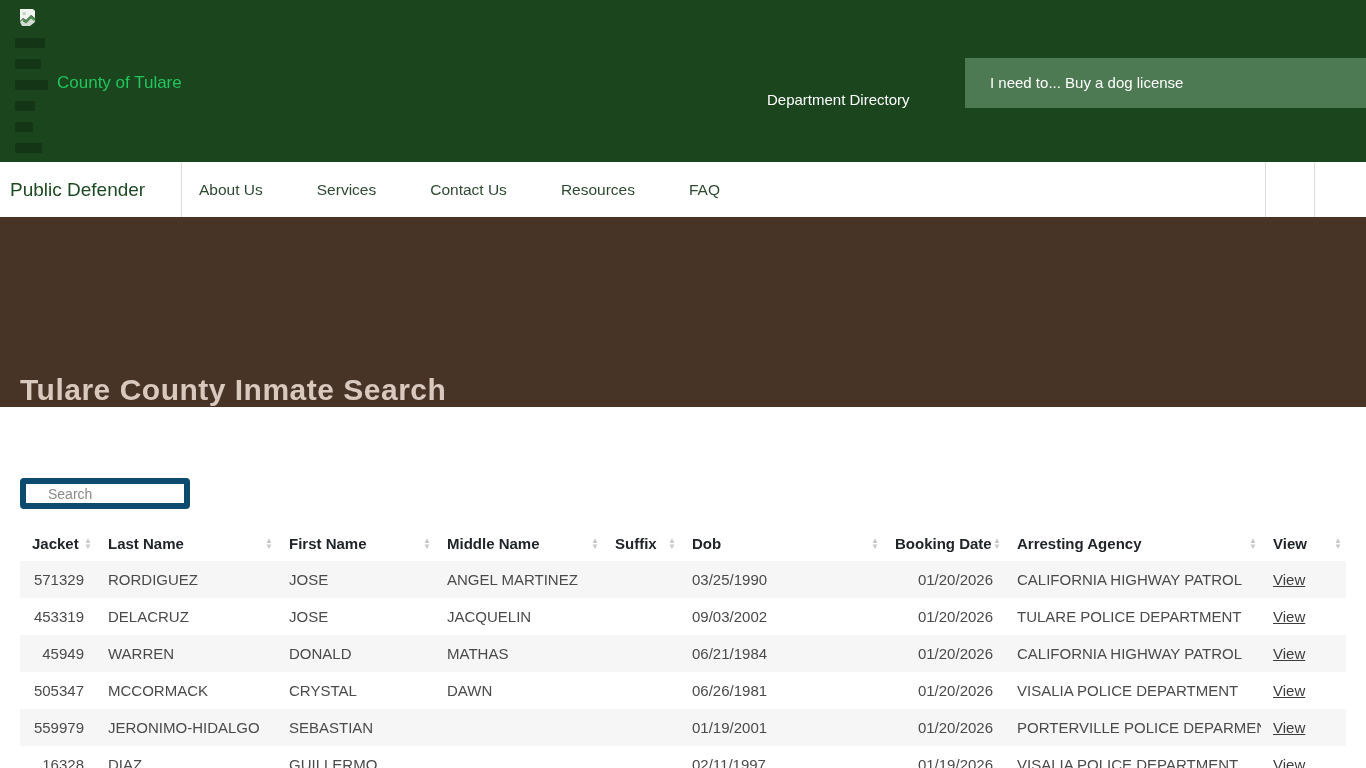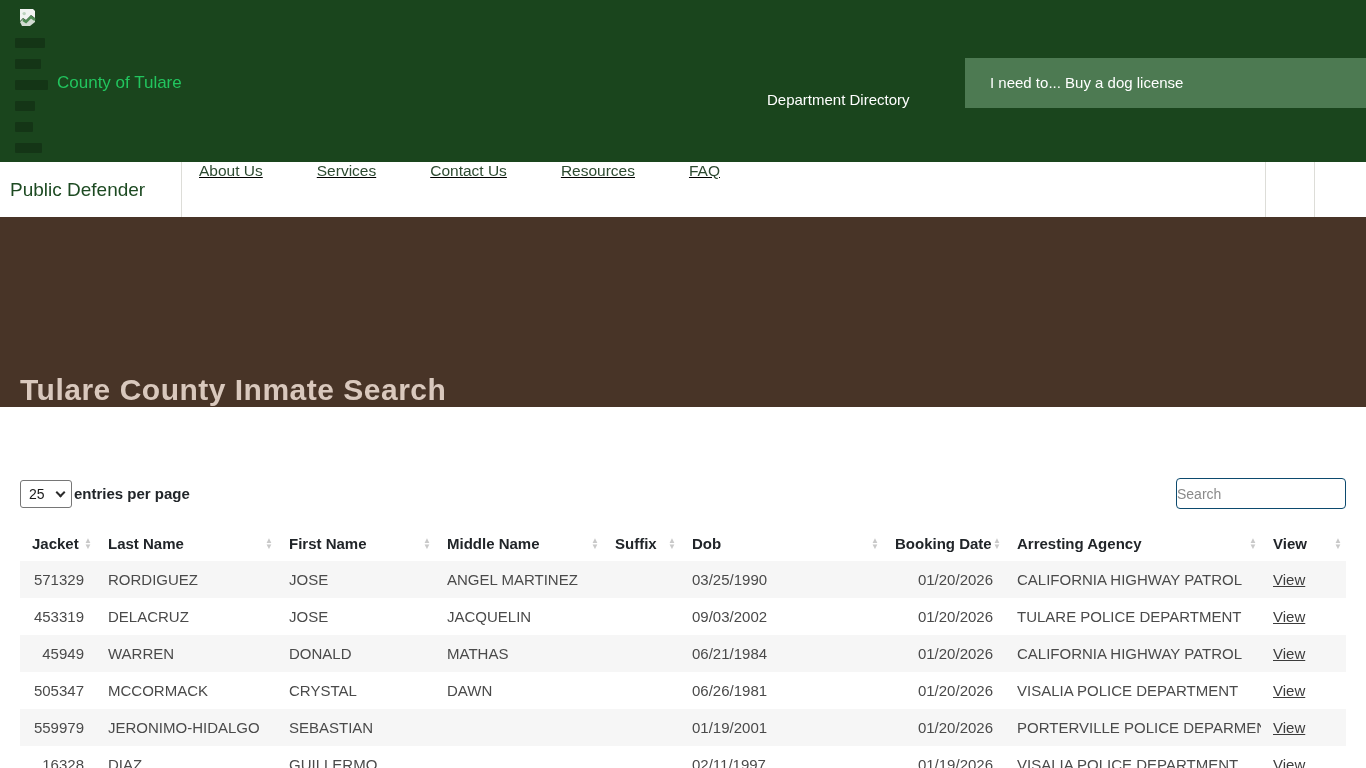--- a/index.html
+++ b/index.html
@@ -14,21 +14,21 @@
   .site-name { position: absolute; left: 57px; top: 73px; color: #22c55e; font-size: 17px; }
   .dept-directory { position: absolute; left: 767px; top: 91px; color: #ffffff; font-size: 15px; cursor: pointer; }
   .i-need-to { position: absolute; left: 965px; top: 58px; width: 401px; height: 50px;
                background: #4d7a52; color: #ffffff; font-size: 15px; line-height: 50px;
                padding-left: 25px; cursor: pointer; }
 
   
   .main-nav { display: flex; align-items: stretch; height: 55px; background: #ffffff; }
   .nav-brand { display: flex; align-items: center; padding-left: 10px; width: 182px;
                border-right: 1px solid #ddddd8; font-size: 19px; font-weight: normal; color: #1d4a22; }
-  .nav-links { display: flex; list-style: none; text-decoration: underline; }
+  .nav-links { display: flex; align-items: center; list-style: none; }
   .nav-links li { font-size: 15.5px; color: #2d4a31; cursor: pointer; margin-left: 54px; }
   .nav-links li:first-child { margin-left: 17px; }
   .nav-spacer { flex: 1; }
   .nav-cell-a { width: 49px; border-left: 1px solid #ddddd8; }
   .nav-cell-b { width: 52px; border-left: 1px solid #ddddd8; }
 
   
   .hero { height: 190px; background: #483427; display: flex; align-items: flex-end; }
   .hero h1 { padding-left: 20px; font-size: 30px; font-weight: bold; color: #d9c8bd; letter-spacing: 0.5px; }
 
@@ -36,22 +36,22 @@
   .content { padding: 0 20px; }
   .controls { margin-top: 71px; display: flex; justify-content: space-between; align-items: center; }
   .entries { display: flex; align-items: center; }
   .select-wrap { position: relative; width: 52px; height: 28px; }
   .select-wrap select { width: 100%; height: 100%; border: 1px solid #767676; border-radius: 3px;
       background: #ffffff; font-size: 14px; color: #1b1b1b; padding-left: 8px;
       appearance: none; -webkit-appearance: none; font-family: "Liberation Sans", sans-serif; }
   .select-wrap .chev { position: absolute; right: 8px; top: 9px; width: 7px; height: 7px;
       border-right: 2px solid #2b2b2b; border-bottom: 2px solid #2b2b2b; transform: rotate(45deg); pointer-events: none; }
   .entries-label { font-size: 15px; font-weight: bold; color: #212529; margin-left: 2px; }
-  .search-input { width: 170px; height: 31px; border: 1px solid #0c4a6e; border-radius: 4px;
-      padding: 0 0; font-size: 14px; color: #0369a1; font-family: "Liberation Sans", sans-serif; }
+  .search-input { width: 170px; height: 31px; border: 6px solid #0c4a6e; border-radius: 4px;
+      padding: 0 22px; font-size: 14px; color: #0369a1; font-family: "Liberation Sans", sans-serif; }
   .search-input::placeholder { color: #8a8a8a; }
 
   
   table { margin-top: 17px; width: 1326px; border-collapse: collapse; table-layout: fixed; }
   th { position: relative; text-align: left; font-size: 15px; font-weight: bold; color: #212529;
        padding: 9px 22px 9px 12px; white-space: nowrap; cursor: pointer; }
   td { font-size: 15px; color: #4a4a4a; padding: 9px 12px; height: 37px; white-space: nowrap;
        overflow: hidden; }
   tbody tr:nth-child(odd) { background: #f6f6f6; }
   .num { text-align: right; }
@@ -98,29 +98,20 @@
   <div class="nav-cell-a"></div>
   <div class="nav-cell-b"></div>
 </nav>
 
 <section class="hero">
   <h1>Tulare County Inmate Search</h1>
 </section>
 
 <main class="content">
   <div class="controls">
-    <div class="entries">
-      <span class="select-wrap">
-        <select aria-label="entries per page">
-          <option>25</option>
-        </select>
-        <span class="chev"></span>
-      </span>
-      <span class="entries-label">entries per page</span>
-    </div>
     <input class="search-input" type="text" placeholder="Search" style="">
   </div>
 
   <table>
     <colgroup>
         <col style="width: 76px;">
         <col style="width: 181px;">
         <col style="width: 158px;">
         <col style="width: 168px;">
         <col style="width: 77px;">

